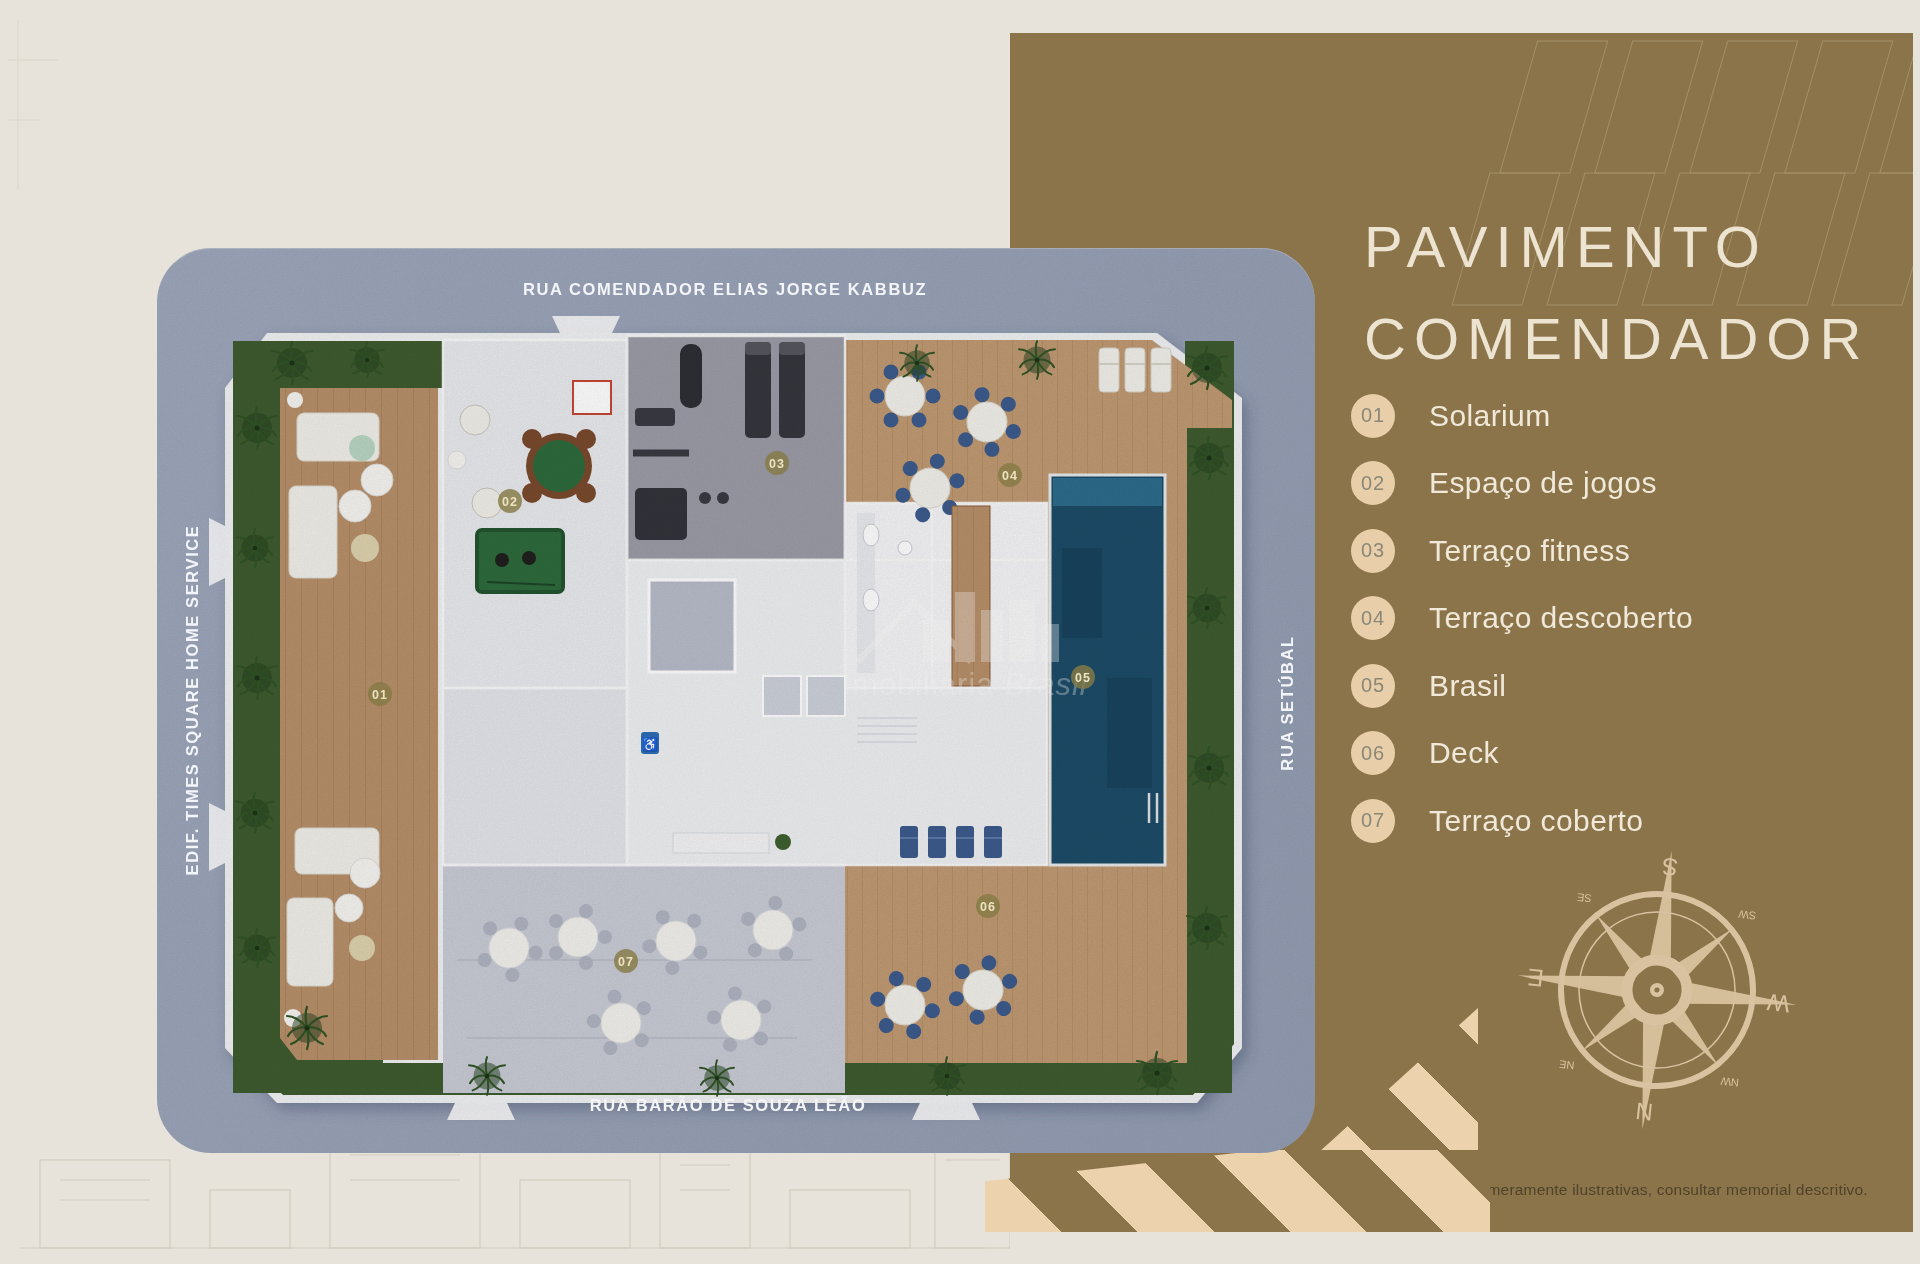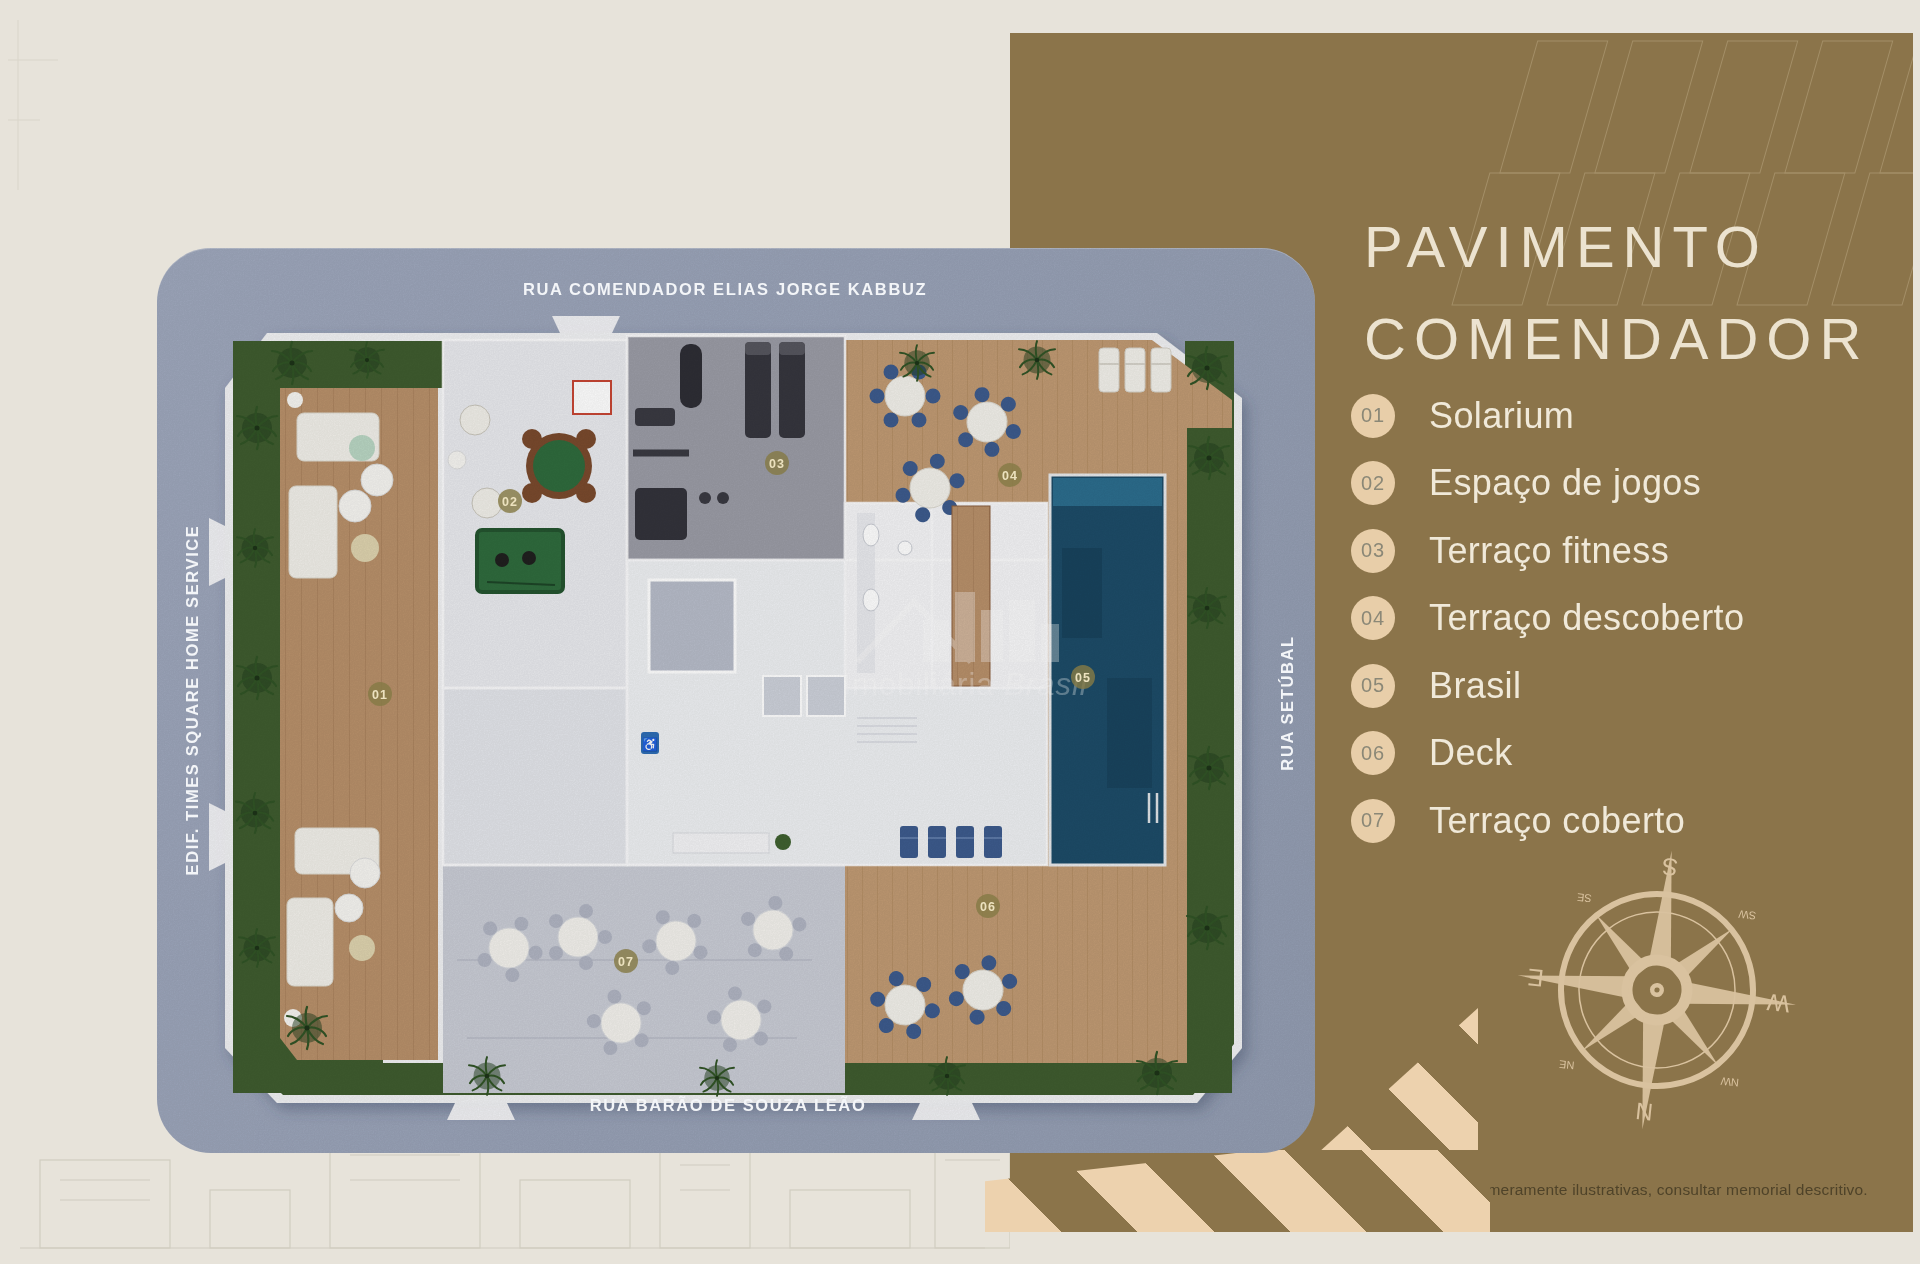--- a/index.html
+++ b/index.html
@@ -8,21 +8,21 @@
   
   .gold-panel{position:absolute;left:1010px;top:33px;width:903px;height:1199px;
               background:#8b744a;}
   .panel-title{position:absolute;left:354px;top:168px;color:#ece3d0;font-weight:300;
                font-size:58px;letter-spacing:8px;line-height:92px;white-space:nowrap;}
   .legend{position:absolute;left:341px;top:349px;list-style:none;margin:0;padding:0;}
   .legend li{height:67.5px;display:flex;align-items:center;}
   .badge{width:44px;height:44px;border-radius:50%;background:#e8cea9;color:#8b8877;
          font-size:20px;display:flex;align-items:center;justify-content:center;
          flex:0 0 44px;letter-spacing:1px;}
-  .legend .lbl{margin-left:34px;color:#f0e9d9;font-size:36px;letter-spacing:.4px;}
+  .legend .lbl{margin-left:34px;color:#f0e9d9;font-size:30px;letter-spacing:.4px;}
   .disclaimer{position:absolute;left:335px;top:1148px;width:600px;text-align:center;
               color:#4f4329;font-size:15.5px;letter-spacing:.2px;}
   .hatch{position:absolute;left:430px;top:0;}
   .compass{position:absolute;left:497px;top:807px;}
   
   .stripes-band{position:absolute;left:985px;top:1150px;width:505px;height:82px;
                 background:repeating-linear-gradient(45deg,#edd2ae 0 54px,#8b744a 54px 108px);
                 clip-path:polygon(0 38%,55% 0,100% 0,100% 100%,0 100%);}
   .stripes-wedge{position:absolute;left:1318px;top:1008px;width:160px;height:145px;
                  background:repeating-linear-gradient(45deg,#edd2ae 0 40px,transparent 40px 95px);

